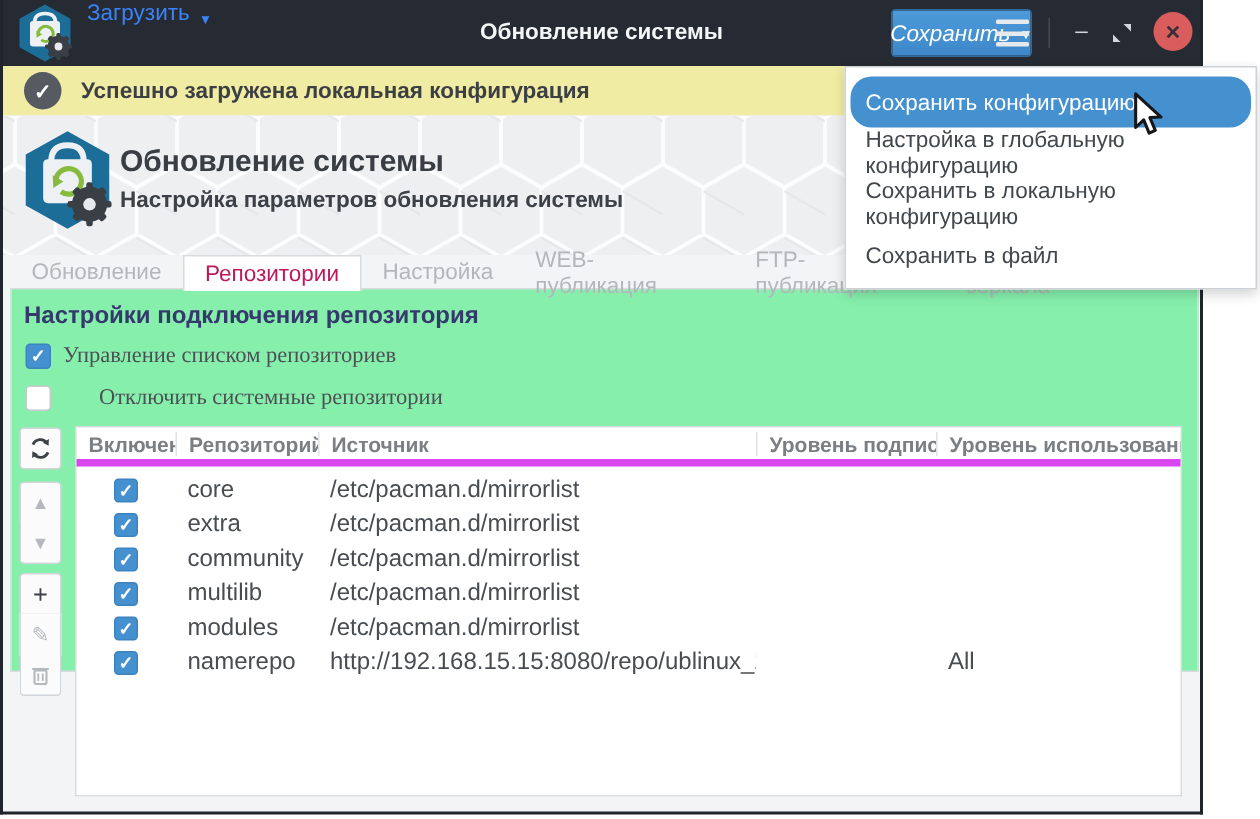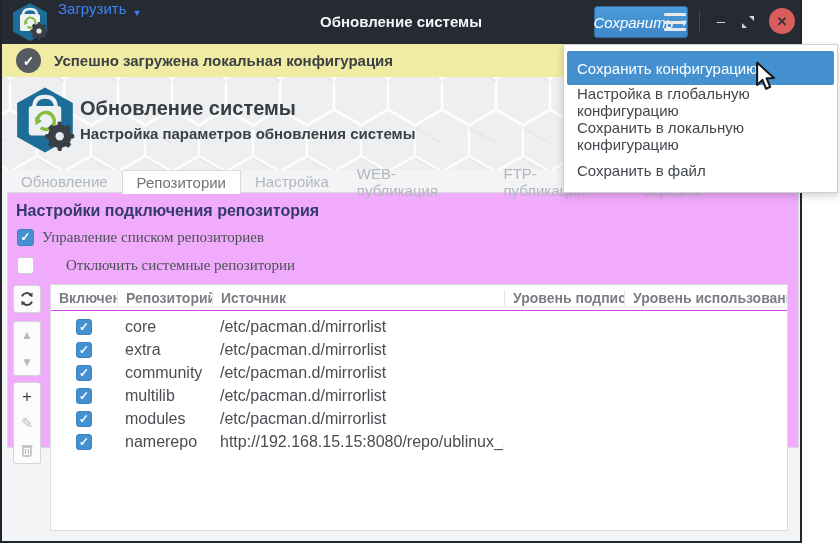--- a/index.html
+++ b/index.html
@@ -47,24 +47,24 @@
   .header { position:absolute; left:0; top:77px; width:798px; height:93px; background:#edeff0; overflow:hidden; }
   .hex-bg { position:absolute; left:0; top:0; }
   .header-icon { position:absolute; left:12px; top:9px; }
   .h-text { position:absolute; left:78px; top:20px; }
   .h-title { color:#393e44; font-size:20px; font-weight:bold; }
   .h-sub { color:#3c4147; font-size:15px; font-weight:bold; margin-top:5px; }
 
   
   .tabbar { position:absolute; left:5px; top:170px; height:23px; display:flex; z-index:2; }
   .tab { padding:0 14px; font-size:15px; color:#b3b7bb; display:flex; align-items:center; height:23px; }
-  .tab.active { background:#ffffff; border:1px solid #d8dbde; border-bottom:none; color:#737373; height:24px; }
-
-  
-  .panel { position:absolute; left:5px; top:192px; width:792px; height:256px; background:#f0abfc;
+  .tab.active { background:#ffffff; border:1px solid #d8dbde; border-bottom:none; color:#be185d; height:24px; }
+
+  
+  .panel { position:absolute; left:5px; top:192px; width:792px; height:256px; background:#86efac;
            border:1px solid #d8dbde; z-index:1; }
   .section-title { position:absolute; left:8px; top:9px; font-size:16px; font-weight:bold; color:#343a6c; }
   .cb-row { position:absolute; left:9px; display:flex; align-items:center; gap:8px;font-family:Liberation Serif, serif; }
   .cb-row.r1 { top:36px; } .cb-row.r2 { top:64px;gap:32px; }
   .cb { width:17px; height:17px; border:1px solid #c6c9cd; border-radius:3px; background:#ffffff;
         display:flex; align-items:center; justify-content:center; flex:0 0 auto; }
   .cb.checked { background:#4591d0; border-color:#3c83c0; }
   .cb.checked::after { content:"✓"; color:#ffffff; font-size:12px; font-weight:bold; }
   .cb-label { font-size:15px; color:#4c5055; }
 
@@ -74,36 +74,36 @@
   .tool.linked-top { border-radius:3px 3px 0 0; }
   .tool.linked-mid { border-radius:0; border-top:none; }
   .tool.linked-bot { border-radius:0 0 3px 3px; border-top:none; }
   .tool .glyph { font-size:12px; color:#b5b8bc; line-height:1; }
   .tool .glyph.dark { color:#3e4247; font-size:17px; }
 
   
   .table { position:absolute; left:42px; top:91px; width:738px; height:247px;
            border:1px solid #d9dcdf; background:#ffffff; }
   .t-head { display:grid; grid-template-columns:66px 95px 292px 120px 1fr; height:26px;
-            border-bottom:1px solid #d946ef; align-items:center; }
+            border-bottom:5px solid #d946ef; align-items:center; }
   .t-head .hc { font-size:14px; font-weight:bold; color:#7b7f84; padding:0 8px;
                 border-left:1px solid #dfe2e4; height:16px; line-height:16px; white-space:nowrap; overflow:hidden; }
   .t-head .hc:first-child { border-left:none; }
   .t-head .hc.right { text-align:right; }
   .t-rows { padding-top:4px; }
   .t-row { display:grid; grid-template-columns:66px 95px 292px 120px 1fr; height:23px; align-items:center; }
   .t-row .cell { font-size:16px; color:#494d52; padding:0 8px; white-space:nowrap; overflow:hidden; }
   .t-row .cbcell { display:flex; justify-content:center; }
   .t-row .cb { width:16px; height:16px; }
 
   
   .menu { position:absolute; left:563px; top:44px; width:275px; background:#ffffff;
           border:1px solid #cdd1d5; box-shadow:0 3px 8px rgba(0,0,0,0.18); z-index:10; padding:6px 0 5px 0; }
   .menu-item { height:34px; display:flex; align-items:center; padding:0 10px; margin:0 3px;
-               font-size:15px; color:#42474d; border-radius:2px; }
+               font-size:15px; color:#42474d; border-radius:14px; }
   .menu-item.highlighted { background:#4591d0; color:#ffffff; }
 
   .cursor { position:absolute; left:752px; top:61px; z-index:20; pointer-events:none; }
 </style>
 </head>
 <body>
 
 <div id="canvas">
   <div id="window">
 
@@ -332,20 +332,21 @@
               <div class="cell"></div>
             </div>
 
             <div class="t-row">
               <div class="cbcell">
                 <span class="cb checked"></span>
               </div>
               <div class="cell">namerepo</div>
               <div class="cell">http://192.168.15.15:8080/repo/ublinux_240…</div>
               <div class="cell"></div>
+              <div class="cell">All</div>
             </div>
           </div>
       </div>
     </div>
   </div>
 
   <div class="menu">
 
       <div class="menu-item highlighted">
         <span>Сохранить конфигурацию</span>

